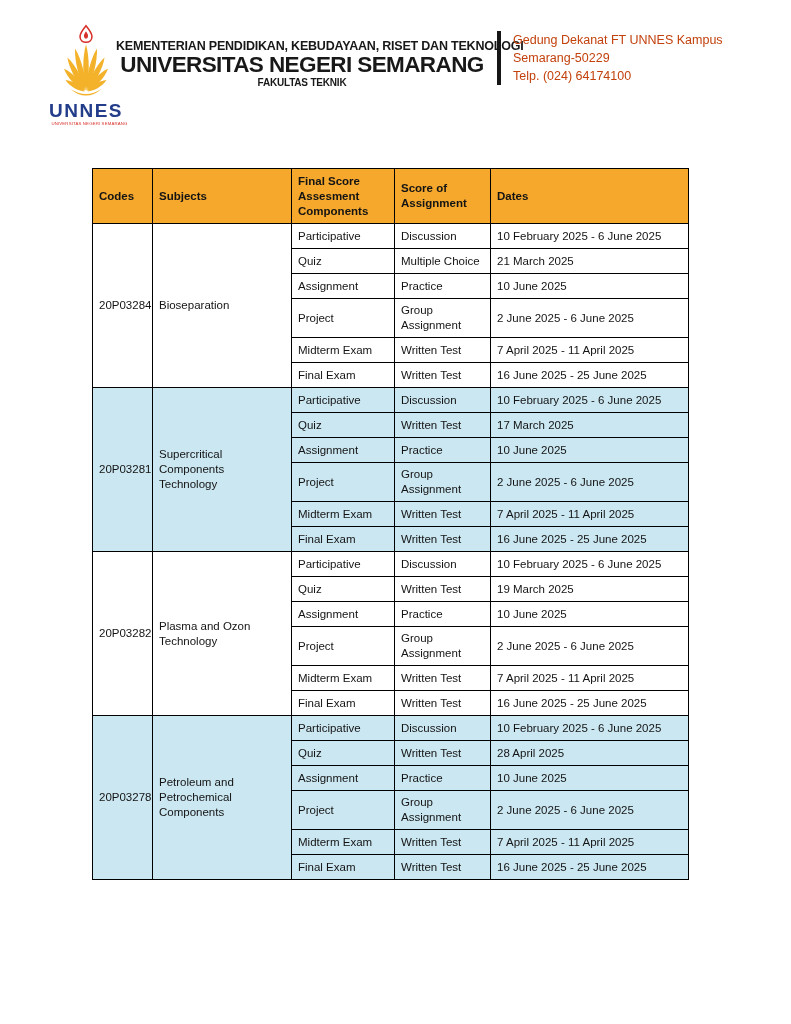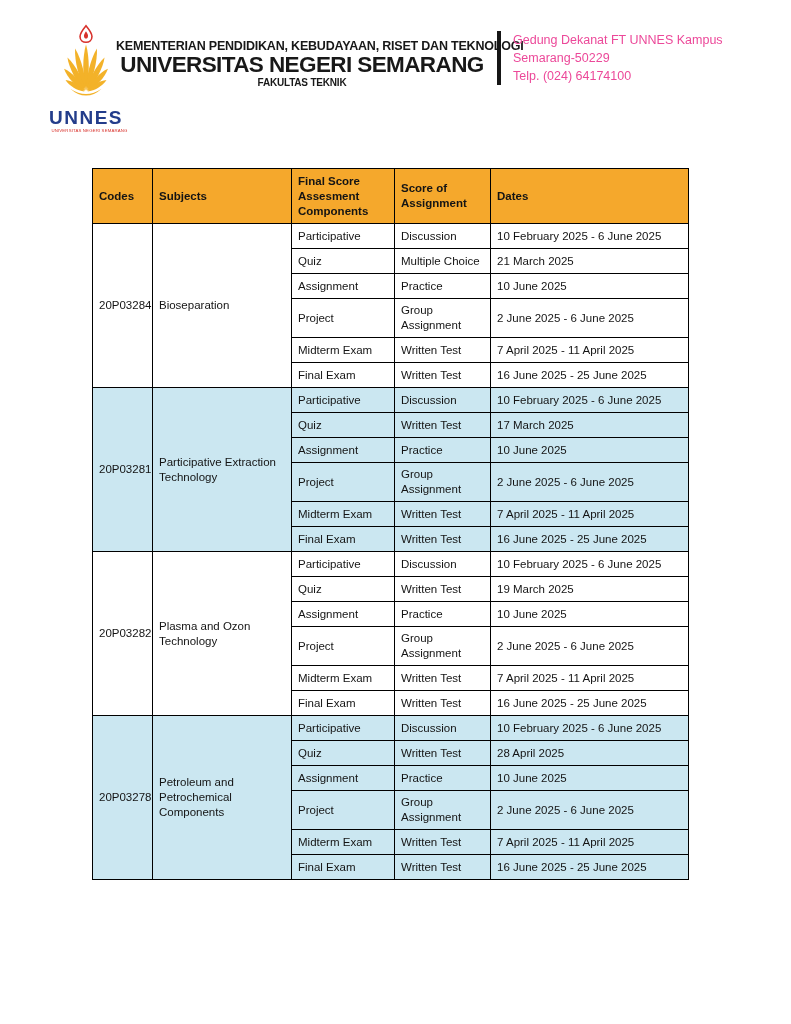--- a/index.html
+++ b/index.html
@@ -6,33 +6,33 @@
   .page{
     position:relative;width:791px;height:1024px;background:#ffffff;
     font-family:"Liberation Sans",sans-serif;color:#1a1a1a;overflow:hidden;
     margin:0 auto;
   }
   
   .logo{position:absolute;left:38px;top:24px;width:96px;text-align:center;}
   .logo svg{display:block;margin:0 auto;}
   .logo-acronym{
     font-size:19px;font-weight:bold;letter-spacing:1.5px;
-    color:var(--accent-navy,#233D8B);margin-top:8px;line-height:1;
+    color:var(--accent-navy,#233D8B);margin-top:1px;line-height:1;
   }
   .logo-tagline{
     font-size:6px;letter-spacing:.2px;color:var(--accent-red,#C8332C);
     white-space:nowrap;transform:scale(.72);transform-origin:center top;margin-top:1px;
   }
   .head-center{position:absolute;left:116px;top:39px;width:372px;text-align:center;color:#181818;}
   .ministry{font-size:12.5px;font-weight:bold;letter-spacing:-.2px;white-space:nowrap;}
   .university{font-size:22.5px;font-weight:bold;letter-spacing:-.6px;line-height:1.08;white-space:nowrap;}
   .faculty{font-size:10px;font-weight:bold;letter-spacing:-.2px;}
   .contact{
     position:absolute;left:497px;top:31px;padding-left:12px;
-    border-left:4px solid #161616;font-size:12.5px;line-height:18px;color:#ec4899;
+    border-left:4px solid #161616;font-size:12.5px;line-height:18px;color:#c2410c;
   }
   
   table.assess{
     position:absolute;left:92px;top:168px;width:596px;
     border-collapse:collapse;table-layout:fixed;
     font-size:11.5px;color:#141414;
   }
   table.assess th,table.assess td{
     border:1px solid #000;padding:4px 6px;vertical-align:middle;
     text-align:left;line-height:15px;overflow:hidden;
@@ -131,21 +131,21 @@
           <td>Written Test</td>
           <td>7 April 2025 - 11 April 2025</td>
         </tr>
         <tr>
           <td>Final Exam</td>
           <td>Written Test</td>
           <td>16 June 2025 - 25 June 2025</td>
         </tr>
         <tr class="alt">
           <td class="code-cell" rowspan="6">20P03281</td>
-          <td class="subject-cell" rowspan="6">Participative Extraction Technology</td>
+          <td class="subject-cell" rowspan="6">Supercritical Components Technology</td>
           <td>Participative</td>
           <td>Discussion</td>
           <td>10 February 2025 - 6 June 2025</td>
         </tr>
         <tr class="alt">
           <td>Quiz</td>
           <td>Written Test</td>
           <td>17 March 2025</td>
         </tr>
         <tr class="alt">

